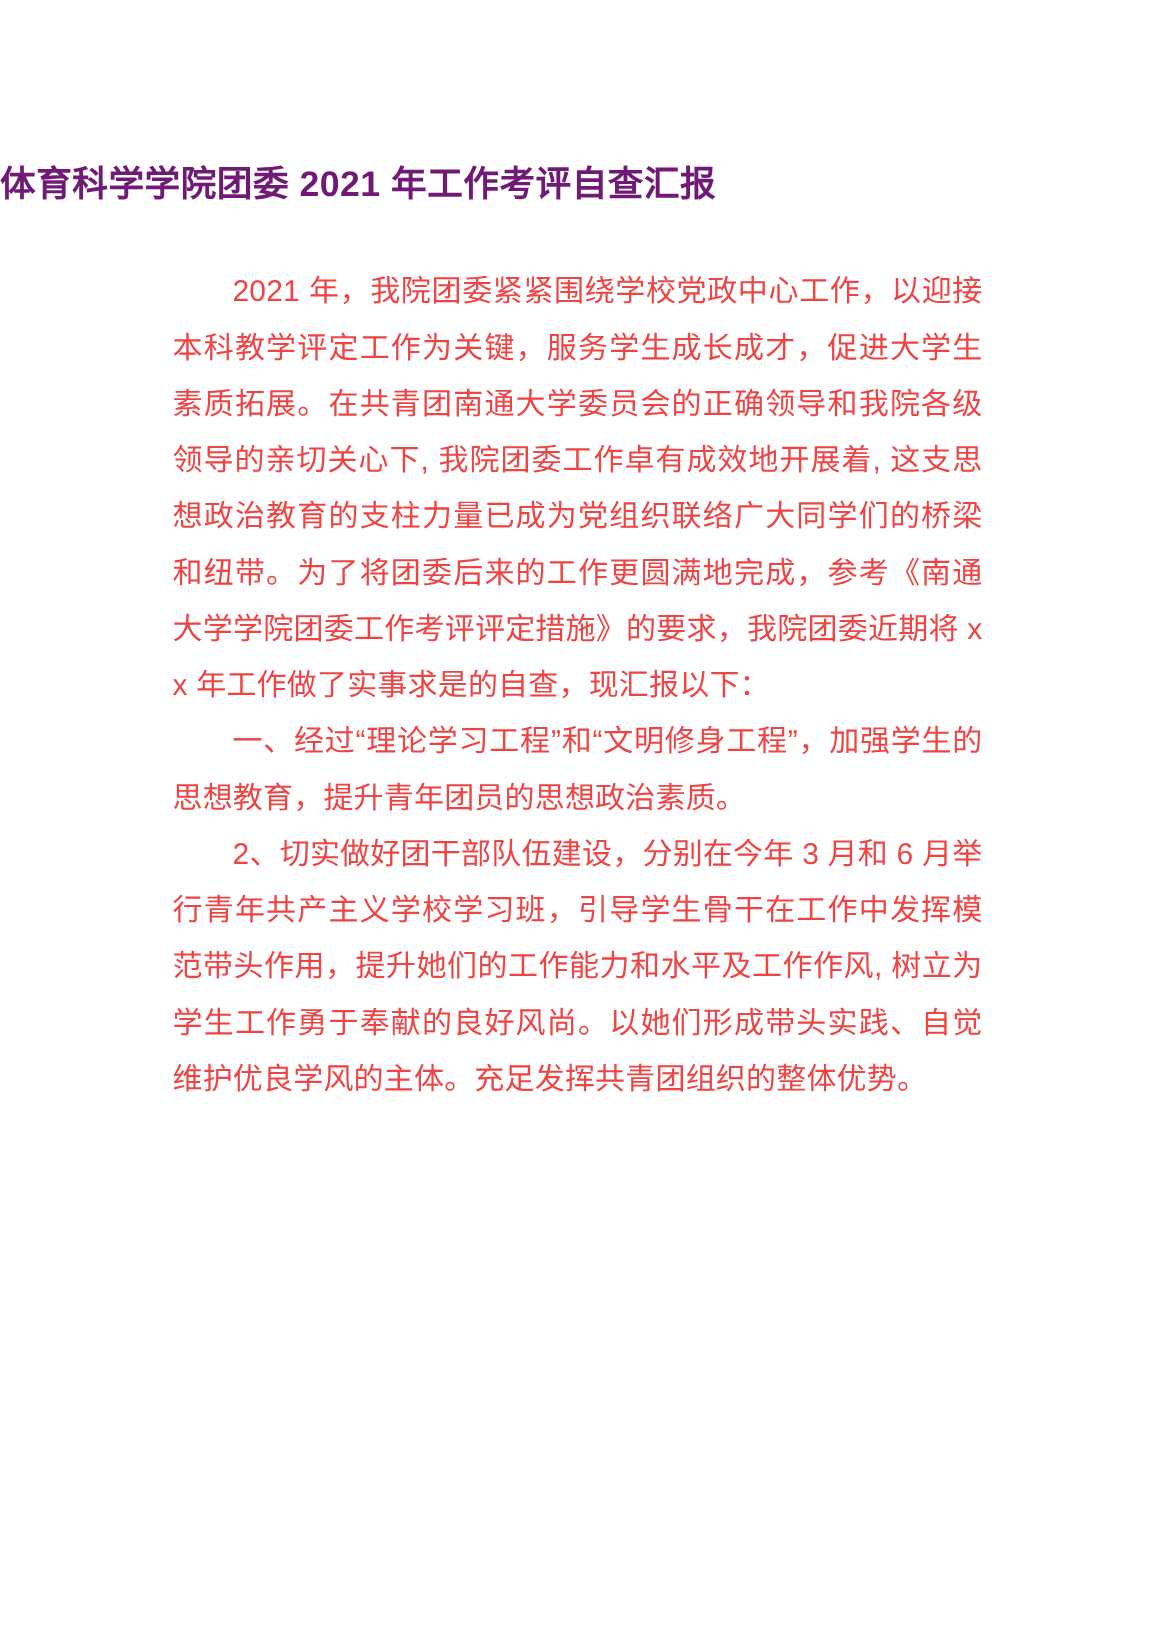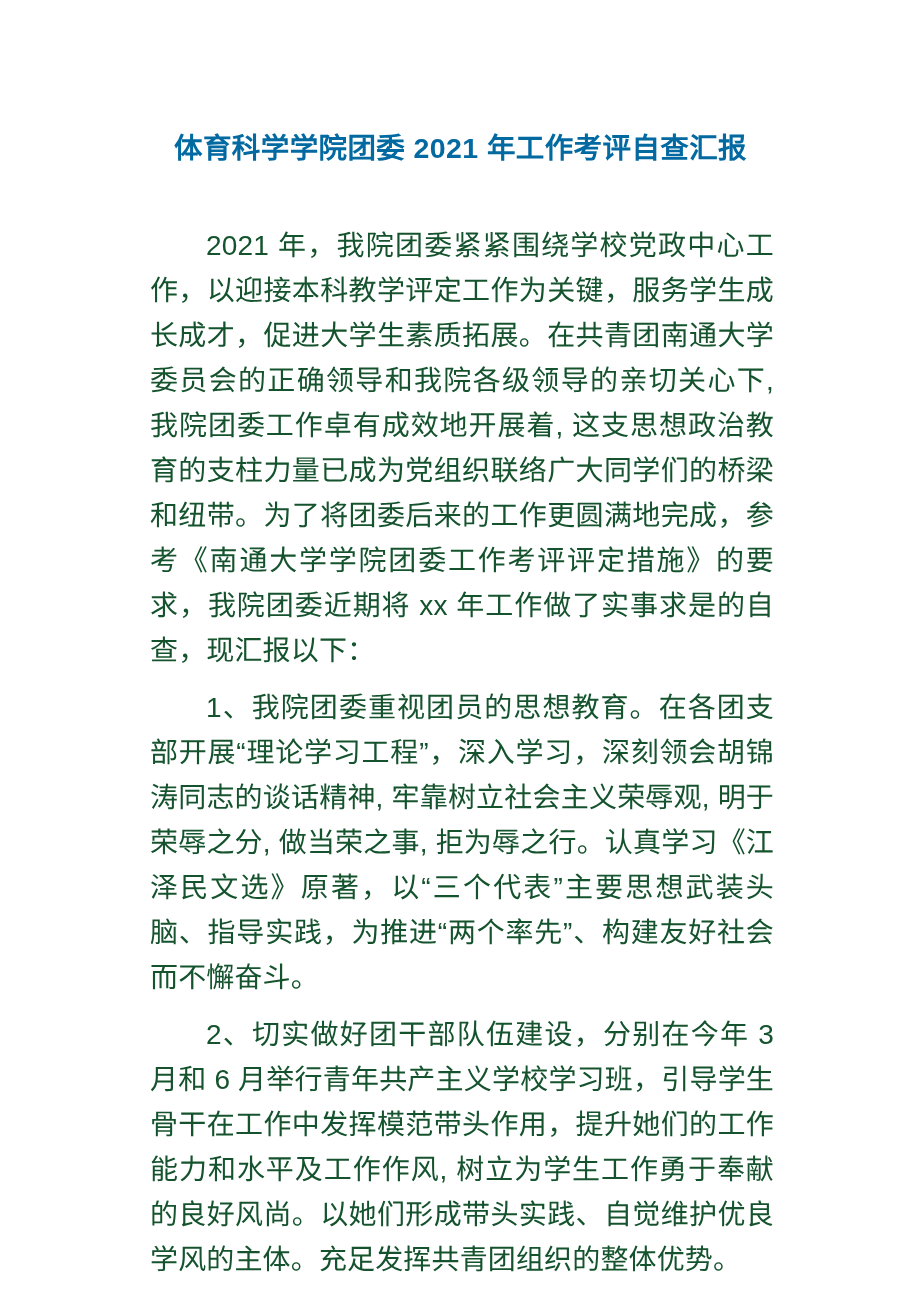--- a/index.html
+++ b/index.html
@@ -15,58 +15,58 @@
     margin: 0 auto;
     background: #ffffff;
     overflow: hidden;
     box-sizing: border-box;
   }
   .doc-title {
     position: absolute;
     top: 112px;
     left: 0;
     width: 747px;
-    text-align: right;
+    text-align: left;
     font-family: "Liberation Sans", "DejaVu Sans", sans-serif;
     font-weight: bold;
     font-size: 28.5px;
     letter-spacing: 0.4px;
-    color: #0369a1;
+    color: #701a75;
     line-height: 1.25;
     white-space: nowrap;
   }
   .body-block {
     position: absolute;
     top: 211px;
     left: 138px;
     width: 648px;
   }
   .para {
-    margin: 12px;
+    margin: 0;
     font-family: "Liberation Sans", "DejaVu Sans", sans-serif;
-    font-size: 28px;
+    font-size: 24px;
     line-height: 45px;
-    color: #14532d;
+    color: #ef4444;
     text-align: justify;
     text-justify: inter-character;
     text-indent: 2em;
     letter-spacing: 0.15px;
     word-break: break-all;
     -webkit-font-smoothing: antialiased;
   }
   .para + .para {
     margin-top: 0;
   }
 </style>
 </head>
 <body>
 
 <div class="page">
 
   <h1 class="doc-title">体育科学学院团委 2021 年工作考评自查汇报</h1>
 
   <div class="body-block">
     <p class="para">2021 年，我院团委紧紧围绕学校党政中心工作，以迎接本科教学评定工作为关键，服务学生成长成才，促进大学生素质拓展。在共青团南通大学委员会的正确领导和我院各级领导的亲切关心下, 我院团委工作卓有成效地开展着, 这支思想政治教育的支柱力量已成为党组织联络广大同学们的桥梁和纽带。为了将团委后来的工作更圆满地完成，参考《南通大学学院团委工作考评评定措施》的要求，我院团委近期将 xx 年工作做了实事求是的自查，现汇报以下：</p>
-    <p class="para">1、我院团委重视团员的思想教育。在各团支部开展“理论学习工程”，深入学习，深刻领会胡锦涛同志的谈话精神, 牢靠树立社会主义荣辱观, 明于荣辱之分, 做当荣之事, 拒为辱之行。认真学习《江泽民文选》原著，以“三个代表”主要思想武装头脑、指导实践，为推进“两个率先”、构建友好社会而不懈奋斗。</p>
+    <p class="para">一、经过“理论学习工程”和“文明修身工程”，加强学生的思想教育，提升青年团员的思想政治素质。</p>
     <p class="para">2、切实做好团干部队伍建设，分别在今年 3 月和 6 月举行青年共产主义学校学习班，引导学生骨干在工作中发挥模范带头作用，提升她们的工作能力和水平及工作作风, 树立为学生工作勇于奉献的良好风尚。以她们形成带头实践、自觉维护优良学风的主体。充足发挥共青团组织的整体优势。</p>
   </div>
 
 </div>
 
 </body></html>

